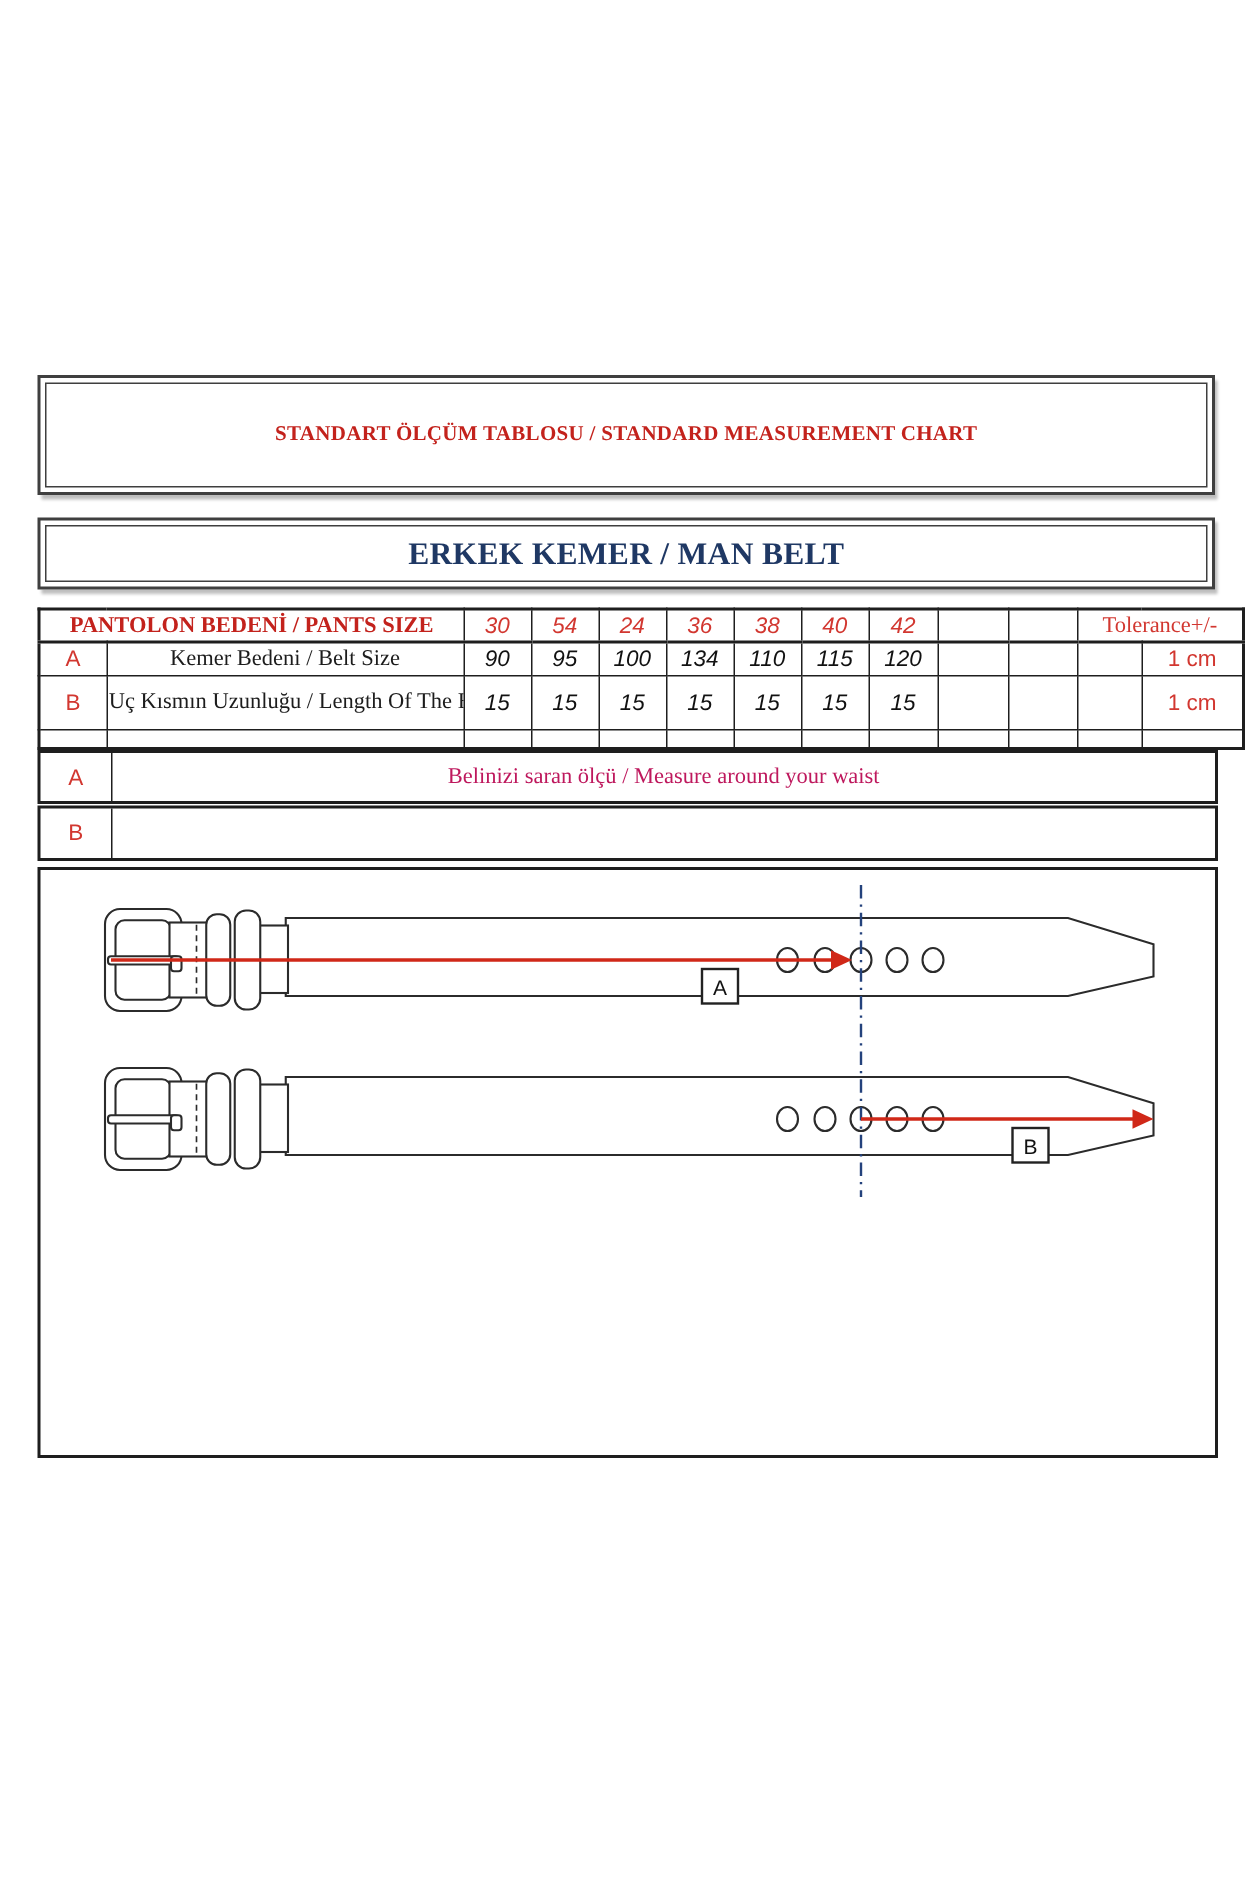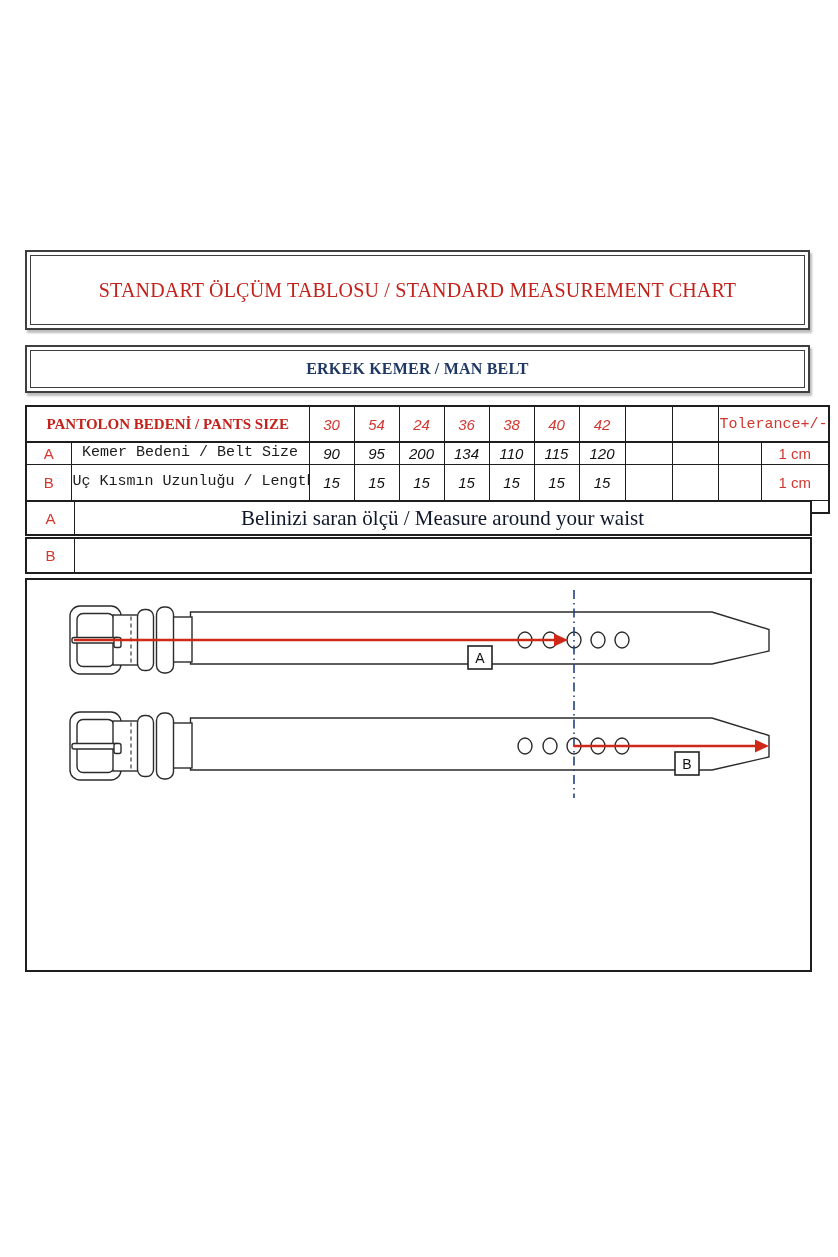--- a/index.html
+++ b/index.html
@@ -17,69 +17,68 @@
   
   .dbox{
     border:2px solid #3f3f3f; padding:3px;
     box-shadow:2px 3px 2px #bdbdbd; background:#fff;
   }
   .dbox-inner{
     border:1px solid #3f3f3f; width:100%; height:100%;
     display:flex; align-items:center; justify-content:center; text-align:center;
   }
   .title-text{
-    color:var(--red); font-weight:normal; font-size:20px; letter-spacing:.2px;
+    color:var(--red); font-weight:bold; font-size:14px; letter-spacing:.2px;
   }
   .subtitle-text{
-    color:var(--navy); font-weight:bold; font-size:16px; letter-spacing:.2px;
+    color:var(--navy); font-weight:bold; font-size:21px; letter-spacing:.2px;
   }
 
   
   table.meas{
     border-collapse:collapse; table-layout:fixed; width:803px;
     border:2.2px solid var(--line); background:#fff;
   }
   table.meas td{
     border:1.2px solid var(--line); overflow:hidden; white-space:nowrap;
     font-size:15px; text-align:center; vertical-align:middle; padding:0 1px;
   }
-  tr.hdr td{border-bottom:2.4px solid var(--line); height:36px;}
+  tr.hdr td{border-bottom:2.4px solid var(--line); height:22px;}
   td.hdr-label{
     color:var(--red); font-weight:bold; font-family:"Liberation Serif",serif;
     font-size:14.5px;
   }
   td.sz{color:var(--red2); font-family:"Liberation Sans",sans-serif; font-size:14px;font-style:italic;}
   td.tol{
-    color:var(--red2); font-family:Liberation Mono, monospace; font-size:12px;
+    color:var(--red2); font-family:Liberation Serif, serif; font-size:12px;
     text-align:right; padding-right:8px;
   }
   td.letter{color:var(--red2); font-family:"Liberation Sans",sans-serif; font-size:14.5px;}
   td.lbl{
     text-align:left; padding-left:3px; font-size:14.5px; line-height:1.12;
     white-space:normal;
-    font-family:Liberation Mono, monospace;
   }
   td.val{font-family:"Liberation Sans",sans-serif; font-size:14.5px; color:#111;font-style:italic;}
   td.tolval{color:var(--red2); font-family:Liberation Sans, sans-serif; font-size:14.5px;}
   tr.rA td{height:22px;}
   tr.rB td{height:36px;}
   tr.emptyrow td{height:13px;}
 
   
   .legend-row{
     border:2px solid var(--line); background:#fff; display:flex; align-items:stretch;
   }
   .legend-letter{
     width:48px; flex:0 0 48px; border-right:1.4px solid var(--line);
     display:flex; align-items:center; justify-content:center;
     color:var(--red2); font-family:"Liberation Sans",sans-serif; font-size:15px;
   }
   .legend-text{
     flex:1; display:flex; align-items:center; justify-content:center;
-    font-size:21px; color:#0f172a; text-align:center;
+    font-size:15px; color:#be185d; text-align:center;
   }
 
   
   .diagram-box{border:2px solid var(--line); background:#fff;}
 </style>
 </head>
 <body>
 
 <div class="abs dbox" style="left:25px; top:250px; width:785px; height:80px;">
   <div class="dbox-inner">
@@ -121,21 +120,21 @@
     <td class="sz">42</td>
     <td></td>
     <td></td>
     <td colspan="2" class="tol">Tolerance+/-</td>
   </tr>
   <tr class="rA">
     <td class="letter">A</td>
     <td class="lbl">Kemer Bedeni / Belt Size</td>
     <td class="val">90</td>
     <td class="val">95</td>
-    <td class="val">200</td>
+    <td class="val">100</td>
     <td class="val">134</td>
     <td class="val">110</td>
     <td class="val">115</td>
     <td class="val">120</td>
     <td></td>
     <td></td>
     <td></td>
     <td class="tolval">1 cm</td>
   </tr>
   <tr class="rB">

